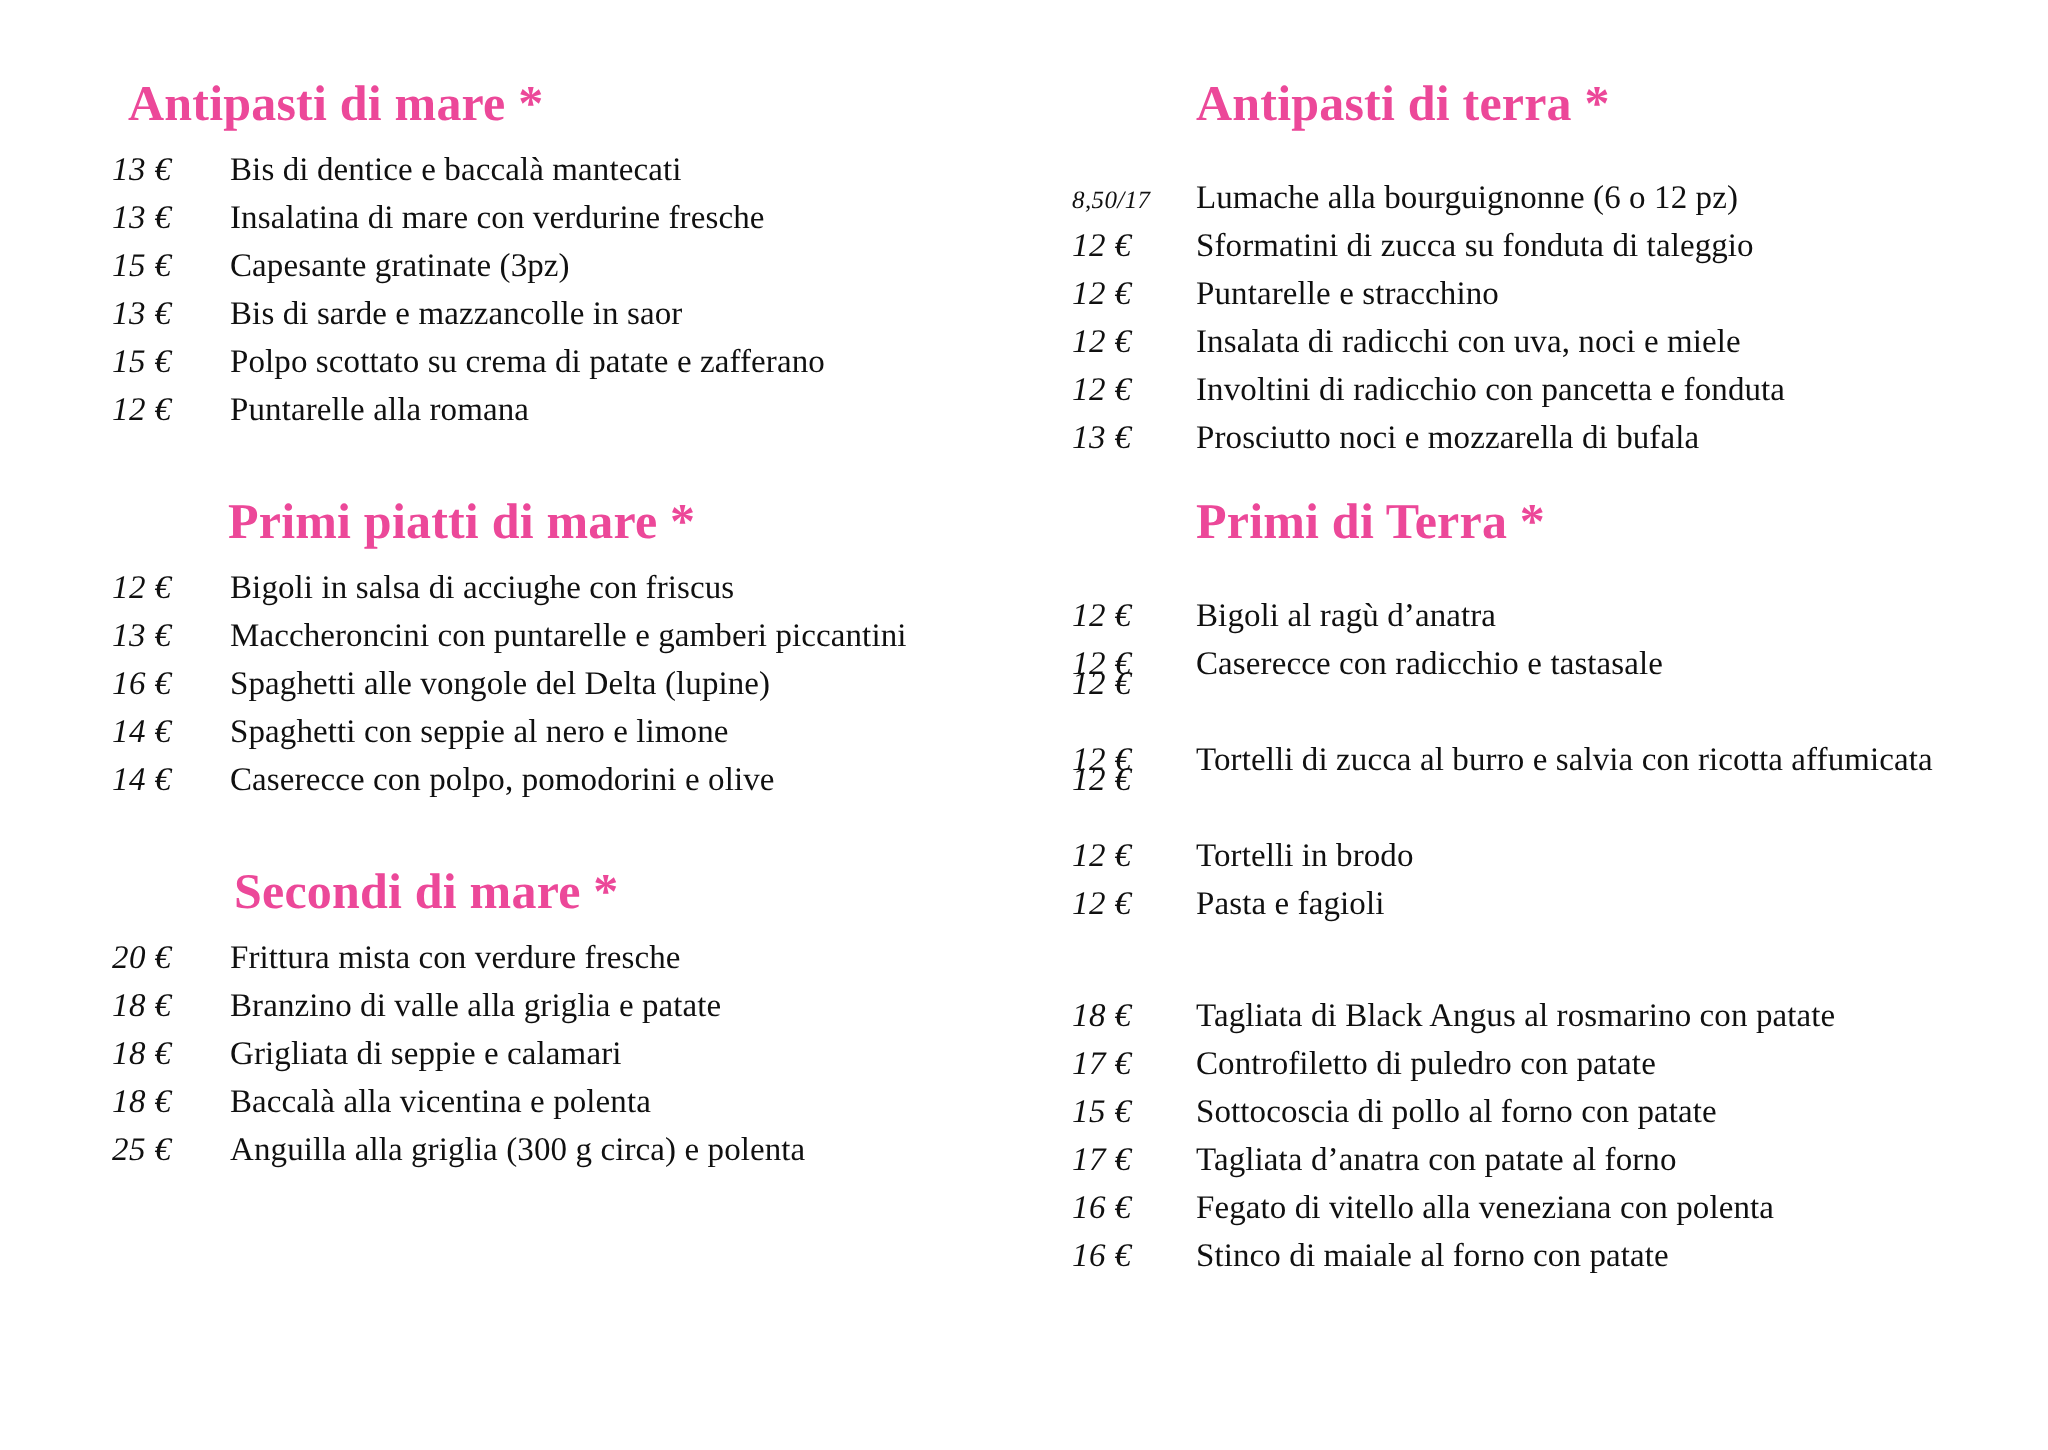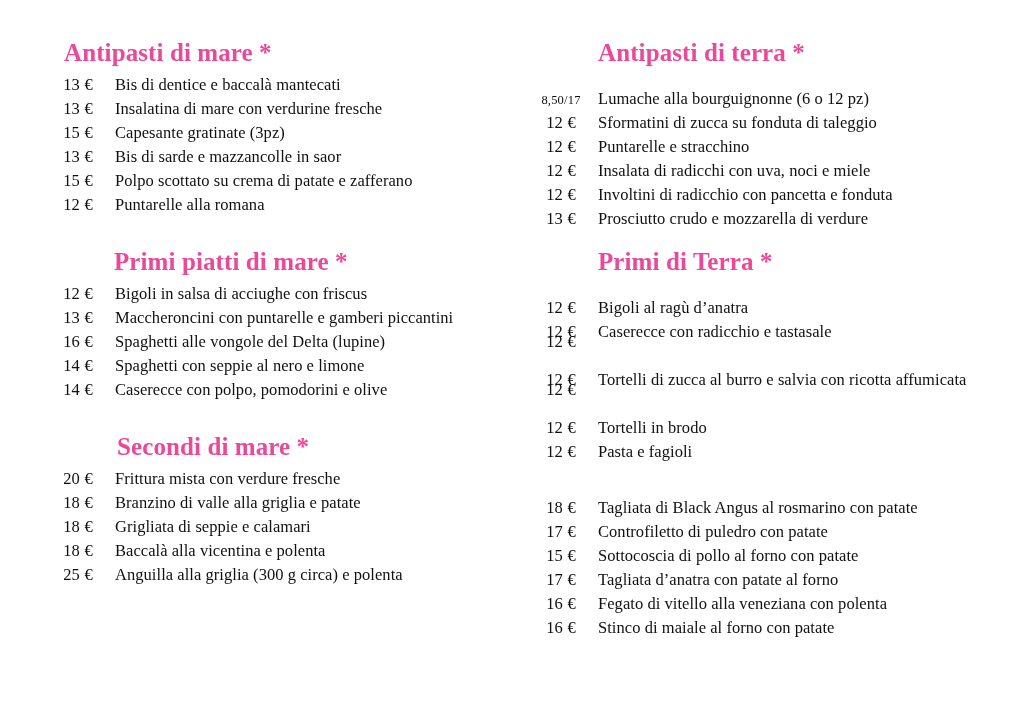--- a/index.html
+++ b/index.html
@@ -46,23 +46,24 @@
 
   .menu-item {
     display: flex;
     align-items: baseline;
     height: 24px;
     line-height: 24px;
     white-space: nowrap;
   }
   .item-price {
     flex: 0 0 auto;
-    text-align: center;
+    text-align: left;
     font-size: 16.5px;
     letter-spacing: 0.2px;
+    font-style: italic;
   }
   .item-price.small {
     font-size: 12.5px;
   }
   .item-name {
     flex: 1 1 auto;
     font-size: 16.5px;
     letter-spacing: 0.05px;
   }
 
@@ -191,21 +192,21 @@
         <li class="menu-item">
           <span class="item-price">12 €</span>
           <span class="item-name">Insalata di radicchi con uva, noci e miele</span>
         </li>
         <li class="menu-item">
           <span class="item-price">12 €</span>
           <span class="item-name">Involtini di radicchio con pancetta e fonduta</span>
         </li>
         <li class="menu-item">
           <span class="item-price">13 €</span>
-          <span class="item-name">Prosciutto crudo e mozzarella di verdure</span>
+          <span class="item-name">Prosciutto noci e mozzarella di bufala</span>
         </li>
       </ul>
     </section>
 
     <section class="menu-section gap-before">
       <h2 class="section-heading heading-primi">Primi di Terra *</h2>
       <ul class="items">
         <li class="menu-item">
           <span class="item-price">12 €</span>
           <span class="item-name">Bigoli al ragù d’anatra</span>

